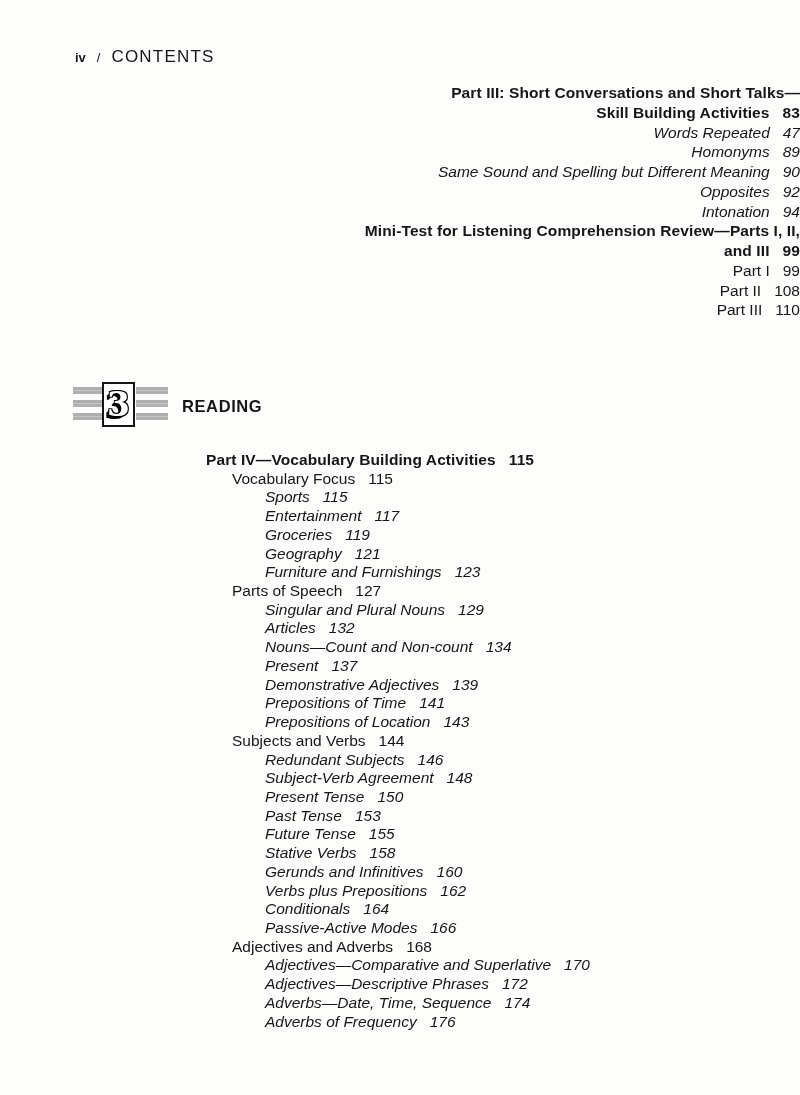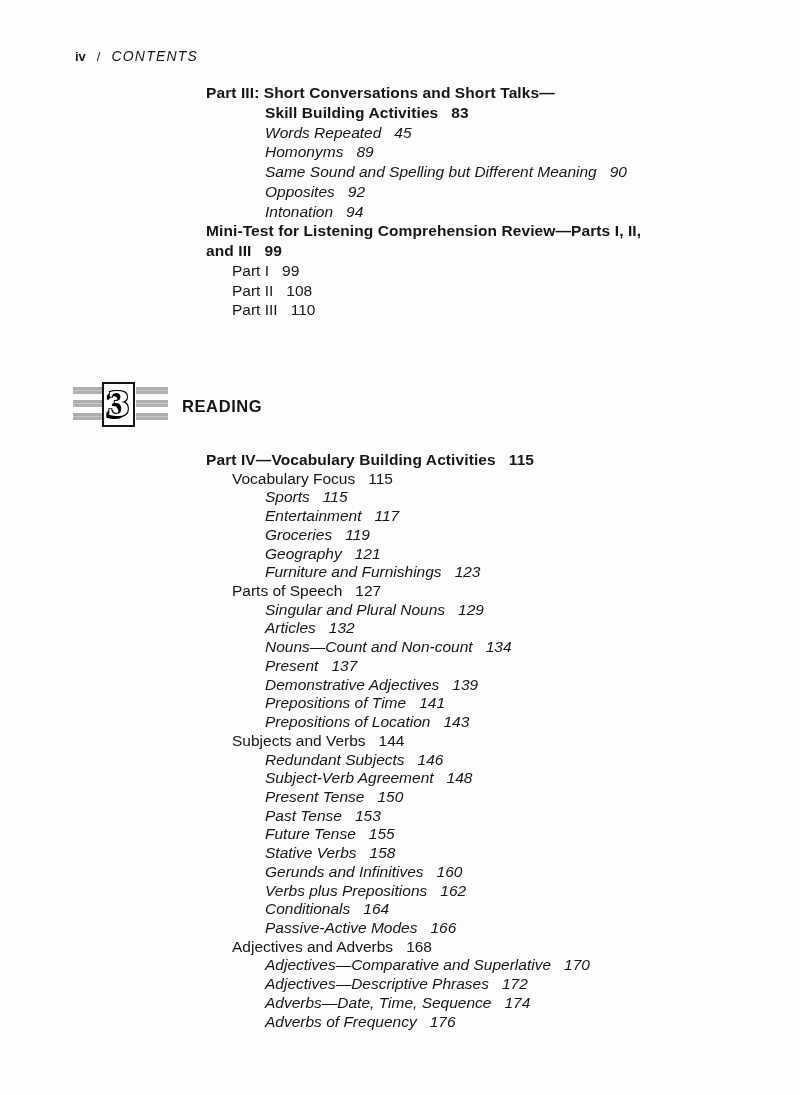--- a/index.html
+++ b/index.html
@@ -21,25 +21,25 @@
   .running-head {
     position: absolute;
     top: 49px;
     left: 75px;
     font-size: 13px;
     line-height: 15px;
     white-space: nowrap;
   }
   .running-head .folio { font-weight: bold; margin-top: 48px; }
   .running-head .sep   { margin: 0 11px; font-weight: normal; }
-  .running-head .book-title { letter-spacing: 1.2px; font-size: 14px; font-style: italic; }
+  .running-head .book-title { letter-spacing: 1.2px; font-size: 17px; }
 
   
   .toc-block { position: absolute; left: 0; right: 0; }
-  .toc-part3   { top: 83px;  }
+  .toc-part3   { top: 83px; text-align: right;  }
   .toc-reading { top: 423px; margin-top: 28px; }
   .toc-part3   .toc-line { line-height: 19.75px; }
   .toc-reading .toc-line { line-height: 18.72px; }
 
   .toc-line { white-space: nowrap; font-size: 15.5px; }
   .indent-0 { padding-left: 206px; }
   .indent-1 { padding-left: 232px; }
   .indent-2 { padding-left: 265px; }
   .style-bold    { font-weight: bold; letter-spacing: 0.1px; }
   .style-regular { font-weight: normal; }
@@ -100,21 +100,21 @@
 </head>
 <body>
 
 <div class="running-head">
   <span class="folio">iv</span><span class="sep">/</span><span class="book-title">CONTENTS</span>
 </div>
 
 <div class="toc-block toc-part3">
     <div class="toc-line style-bold indent-0"><span class="entry-title">Part III: Short Conversations and Short Talks—</span></div>
     <div class="toc-line style-bold indent-2"><span class="entry-title">Skill Building Activities</span><span class="entry-page">83</span></div>
-    <div class="toc-line style-italic indent-2"><span class="entry-title">Words Repeated</span><span class="entry-page">45</span></div>
+    <div class="toc-line style-italic indent-2"><span class="entry-title">Words Repeated</span><span class="entry-page">47</span></div>
     <div class="toc-line style-italic indent-2"><span class="entry-title">Homonyms</span><span class="entry-page">89</span></div>
     <div class="toc-line style-italic indent-2"><span class="entry-title">Same Sound and Spelling but Different Meaning</span><span class="entry-page">90</span></div>
     <div class="toc-line style-italic indent-2"><span class="entry-title">Opposites</span><span class="entry-page">92</span></div>
     <div class="toc-line style-italic indent-2"><span class="entry-title">Intonation</span><span class="entry-page">94</span></div>
     <div class="toc-line style-bold indent-0"><span class="entry-title">Mini-Test for Listening Comprehension Review—Parts I, II,</span></div>
     <div class="toc-line style-bold indent-0"><span class="entry-title">and III</span><span class="entry-page">99</span></div>
     <div class="toc-line style-regular indent-1"><span class="entry-title">Part I</span><span class="entry-page">99</span></div>
     <div class="toc-line style-regular indent-1"><span class="entry-title">Part II</span><span class="entry-page">108</span></div>
     <div class="toc-line style-regular indent-1"><span class="entry-title">Part III</span><span class="entry-page">110</span></div>
   </div>

